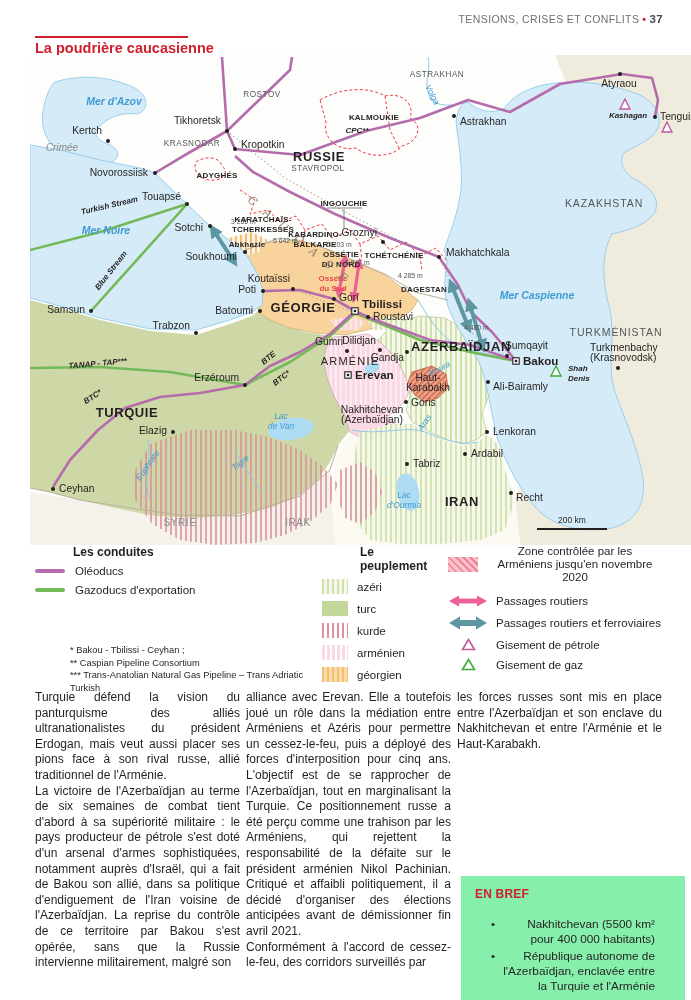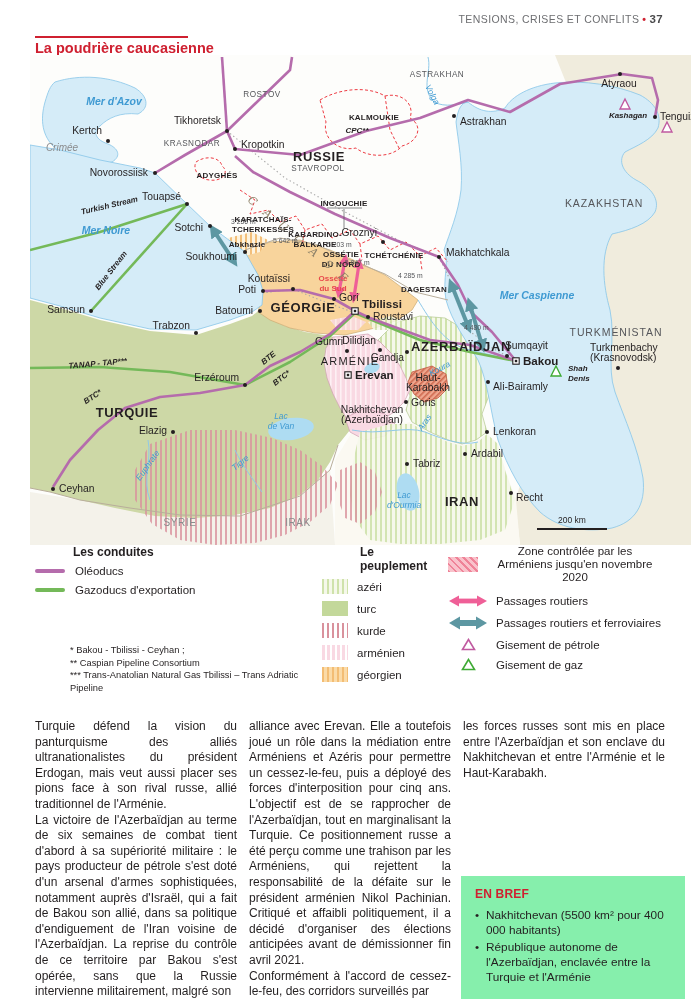--- a/index.html
+++ b/index.html
@@ -46,27 +46,27 @@
   .sw-kurde{background:repeating-linear-gradient(90deg,#d9929d 0 2px,#ffffff 2px 5px);}
   .sw-armenien{background:repeating-linear-gradient(90deg,#f9d9e3 0 3.4px,#ffffff 3.4px 5px);}
   .sw-georgien{background:repeating-linear-gradient(90deg,#f3bd74 0 2px,#fbdba8 2px 5px);}
   .sw-zone{width:30px;height:15px;margin-right:12px;flex:none;
            background:repeating-linear-gradient(45deg,#ef8398 0 2px,#f9c2cb 2px 5px);}
   .leg-sym{width:40px;margin-right:8px;flex:none;display:flex;justify-content:center;}
   .footnotes{position:absolute;left:35px;top:75px;font-size:9.3px;color:#231f20;line-height:12.5px;margin-top:24px;}
   .footnotes p{margin:0;}
   .two-line{line-height:13px;}
   
-  .article{position:absolute;left:35px;top:690px;width:630px;display:flex;gap:12px;margin-top:29px;}
+  .article{position:absolute;left:35px;top:690px;width:630px;display:flex;gap:6px;}
   .colm{width:205px;font-size:12px;line-height:15.6px;text-align:justify;}
   .colm p{margin:0;}
   .enbref{position:absolute;left:461px;top:876px;width:224px;background:#86efac;
           padding:11px 14px 12px 14px;box-sizing:border-box;}
   .enbref h4{margin:0 0 7px 0;font-size:12px;color:#cf2030;letter-spacing:.2px;}
-  .enbref ul{margin:0;padding:0;list-style:none;font-size:11.8px;line-height:15px;}
+  .enbref ul{margin:16px;padding:0;list-style:none;font-size:11.8px;line-height:15px;text-align:right;}
   .enbref li{padding-left:11px;position:relative;margin-bottom:2px;}
   .enbref li:before{content:"•";position:absolute;left:0;}
 </style>
 </head>
 <body>
 
 <div class="pg-header">
   <span>TENSIONS, CRISES ET CONFLITS</span><span class="dot">•</span><span class="num">37</span>
 </div>
 <div class="title-rule"></div>
@@ -353,21 +353,21 @@
           <span>Oléoducs</span>
         </div>
         <div class="leg-row">
           <span class="leg-line" style="background: rgb(116, 185, 89);"></span>
           <span>Gazoducs d'exportation</span>
         </div>
       </div>
     <div class="footnotes" id="leg-footnotes">
         <p>* Bakou - Tbilissi - Ceyhan ;</p>
         <p>** Caspian Pipeline Consortium</p>
-        <p>*** Trans-Anatolian Natural Gas Tbilissi – Trans Adriatic Pipeline</p>
+        <p>*** Trans-Anatolian Natural Gas Pipeline – Trans Adriatic Turkish</p>
       </div>
   </div>
   <div class="leg-col" style="left:322px;width:120px;">
     <p class="leg-title">Le peuplement</p>
     <div id="leg-peuplement-items">
         <div class="leg-row">
           <span class="leg-sw sw-azeri"></span>
           <span>azéri</span>
         </div>
         <div class="leg-row">

